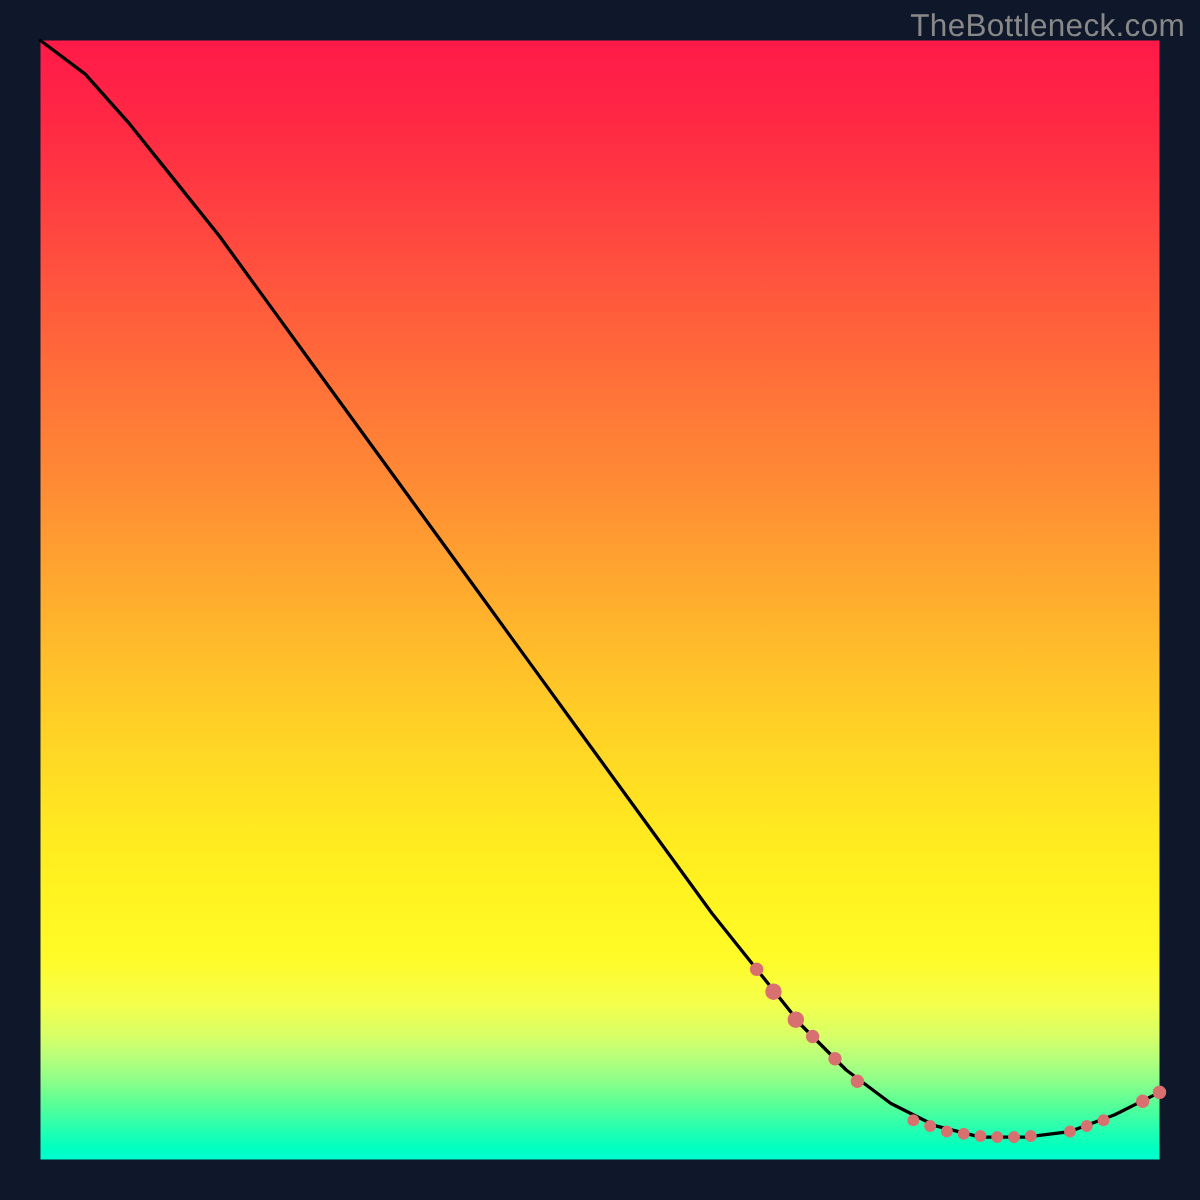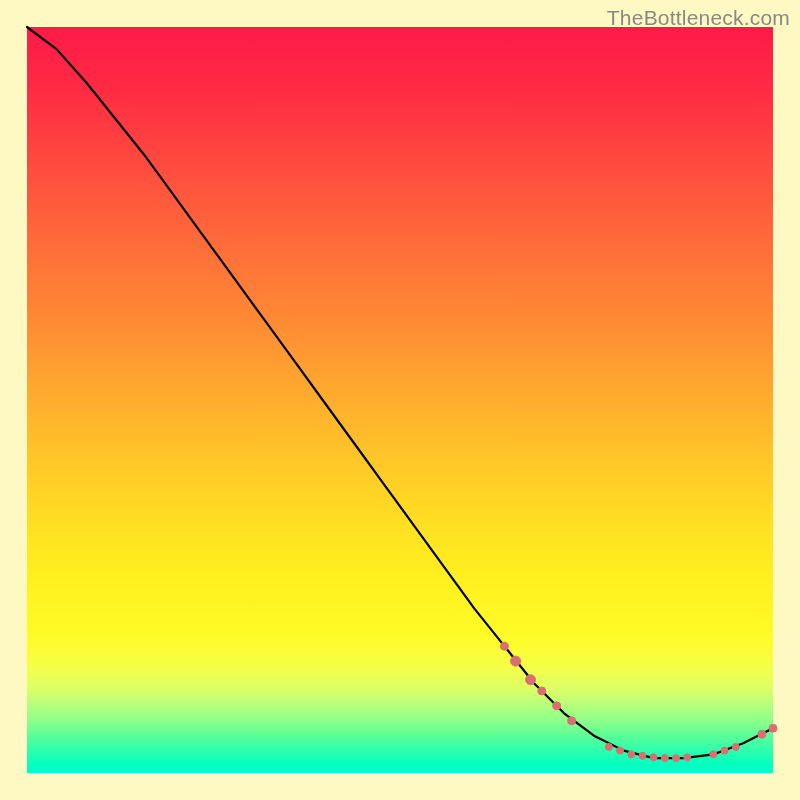--- a/index.html
+++ b/index.html
@@ -8,21 +8,21 @@
     background: #000;
     width: 800px;
     height: 800px;
     overflow: hidden;
     font-family: Arial, Helvetica, sans-serif;
   }
   .stage {
     position: relative;
     width: 800px;
     height: 800px;
-    background: #fef9c3;
+    background: #0f172a;
   }
   .plot-area {
     position: absolute;
     left: 27px;
     top: 27px;
     width: 746px;
     height: 746px;
     
     background: linear-gradient(to bottom,
       #ff1a48 0%,

